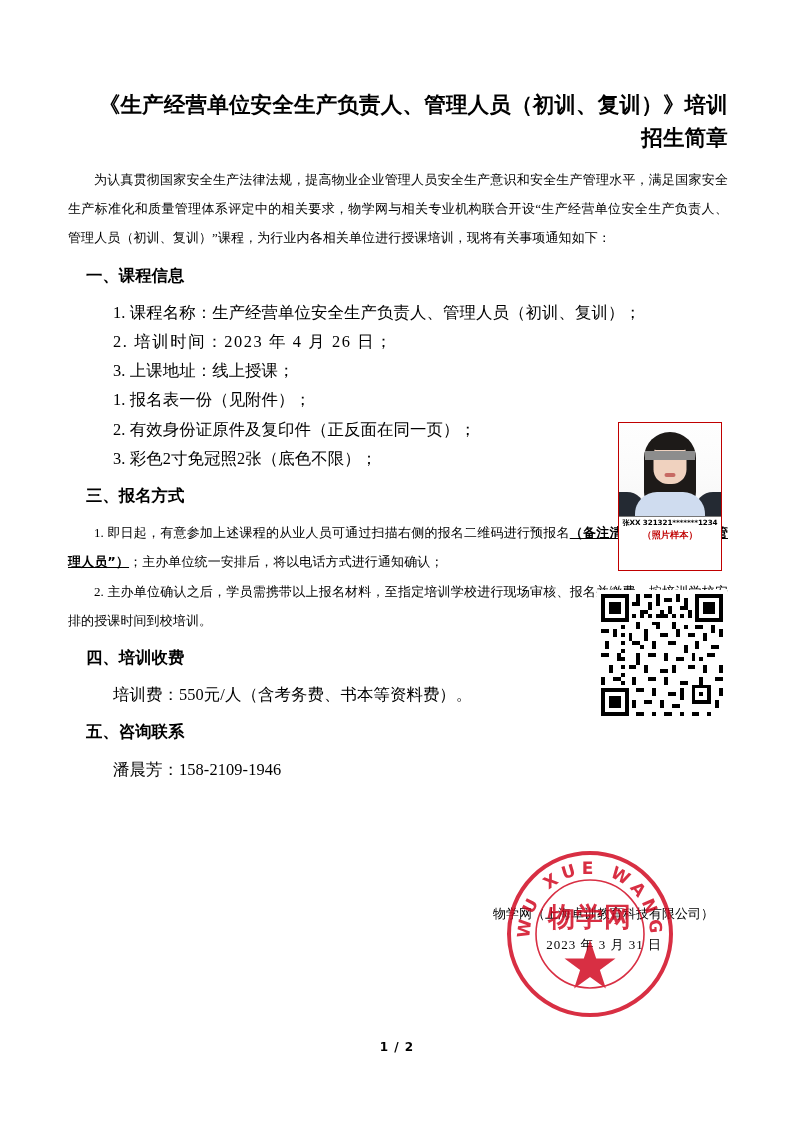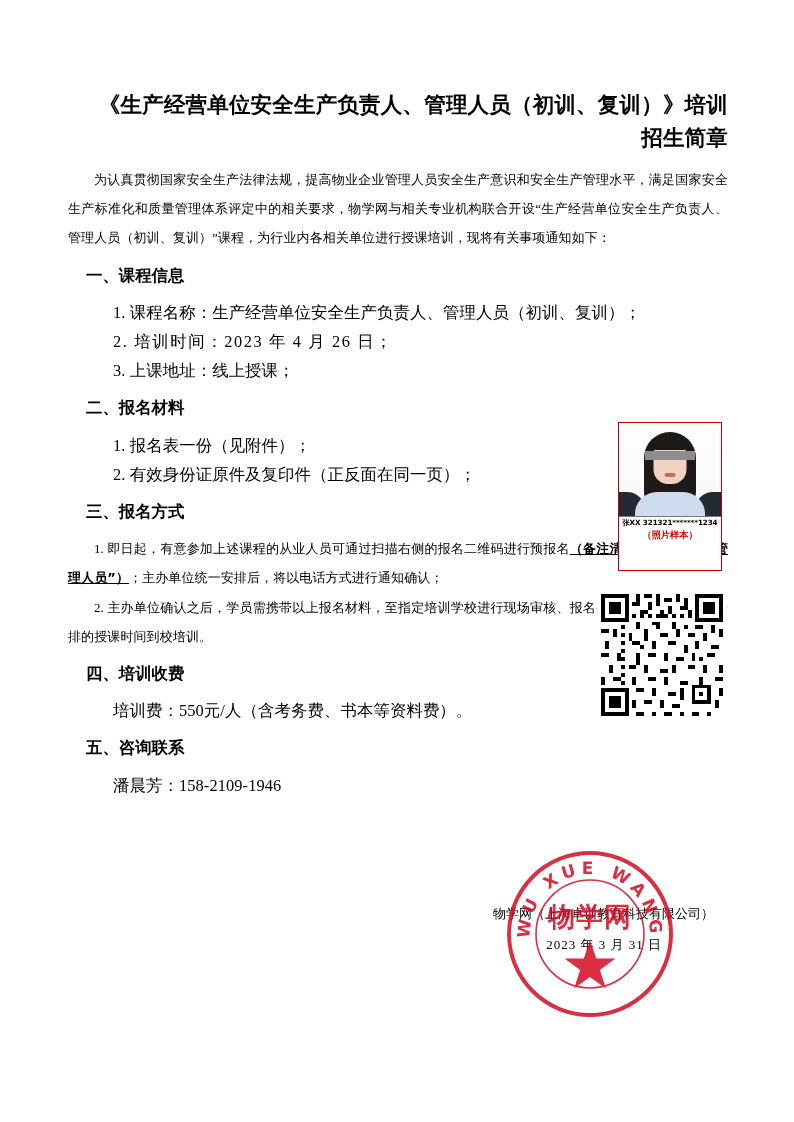--- a/index.html
+++ b/index.html
@@ -260,23 +260,23 @@
       <span class="line2">招生简章</span>
     </h1>
 
     <p class="para intro">为认真贯彻国家安全生产法律法规，提高物业企业管理人员安全生产意识和安全生产管理水平，满足国家安全生产标准化和质量管理体系评定中的相关要求，物学网与相关专业机构联合开设“生产经营单位安全生产负责人、管理人员（初训、复训）”课程，为行业内各相关单位进行授课培训，现将有关事项通知如下：</p>
 
     <div class="sec-head">一、课程信息</div>
     <div class="item">1. 课程名称：生产经营单位安全生产负责人、管理人员（初训、复训）；</div>
     <div class="item spaced">2. 培训时间：2023 年 4 月 26 日；</div>
     <div class="item">3. 上课地址：线上授课；</div>
 
-    <div class="sec-head">二、报名材料</div>
     <div class="item">1. 报名表一份（见附件）；</div>
     <div class="item">2. 有效身份证原件及复印件（正反面在同一页）；</div>
+    <div class="item">3. 彩色2寸免冠照2张（底色不限）；</div>
 
     <div class="sec-head">三、报名方式</div>
     <p class="para indent2"><span>1. 即日起，有意参加上述课程的从业人员可通过扫描右侧的报名二维码进行预报名</span><span class="emph">（备注清楚“负责人”或“管理人员”）</span><span>；主办单位统一安排后，将以电话方式进行通知确认；</span></p>
     <p class="para indent2">2. 主办单位确认之后，学员需携带以上报名材料，至指定培训学校进行现场审核、报名并缴费，按培训学校安排的授课时间到校培训。</p>
 
     <div class="sec-head">四、培训收费</div>
     <div class="item">培训费：550元/人（含考务费、书本等资料费）。</div>
 
     <div class="sec-head">五、咨询联系</div>
     <div class="item">潘晨芳：158-2109-1946</div>
@@ -442,14 +442,15 @@
         <circle cx="86" cy="86" r="54" fill="none" stroke="#d0021b" stroke-width="1.6"></circle>
         <text font-family="&quot;DejaVu Sans&quot;, &quot;Liberation Sans&quot;, sans-serif" font-size="17" font-weight="bold" fill="#d0021b" letter-spacing="5">
           <textPath href="#arcTop" startOffset="50%" text-anchor="middle">WU  XUE  WANG</textPath>
         </text>
         <text x="86" y="78" text-anchor="middle" font-family="&quot;DejaVu Serif&quot;, serif" font-size="27" font-weight="bold" fill="#d0021b" letter-spacing="1">物学网</text>
         <polygon points="86,92 92.2,110.5 111.5,110.5 95.9,122 101.9,140.5 86,129 70.1,140.5 76.1,122 60.5,110.5 79.8,110.5" fill="#d0021b"></polygon>
       </g>
     </svg>
   </div>
 
+  <div class="footer">1 / 2</div>
 
 </div>
 
 </body></html>

